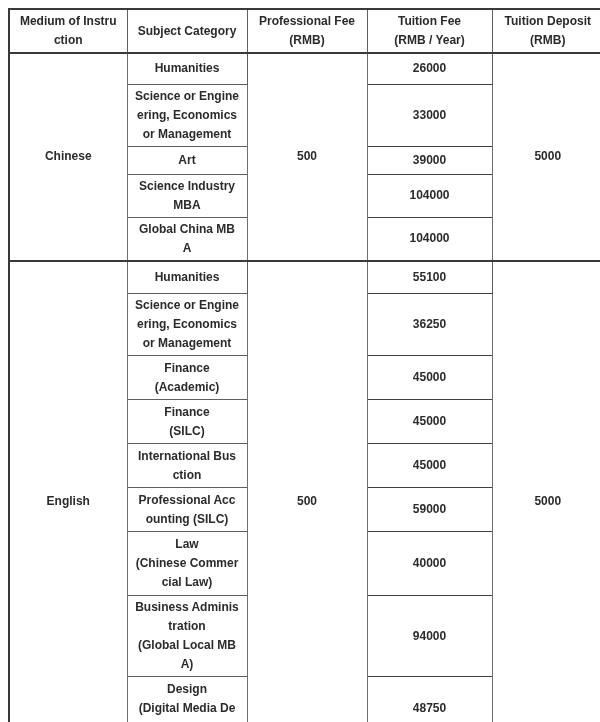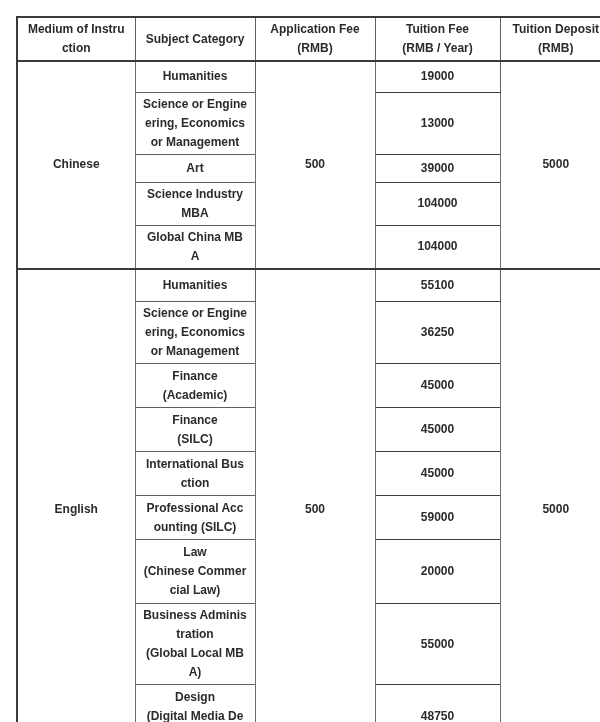--- a/index.html
+++ b/index.html
@@ -5,21 +5,21 @@
   html, body {
     margin: 0;
     padding: 0;
     background: #ffffff;
     width: 600px;
   }
   .page {
     width: 600px;
     height: 722px;
     box-sizing: border-box;
-    padding: 16px;
+    padding: 8px;
     background: #ffffff;
   }
   table.fee-table {
     border-collapse: collapse;
     table-layout: fixed;
     width: 597px;
     border: 2px solid #3a3a3a;
     font-family: "Liberation Sans", sans-serif;
   }
   table.fee-table th,
@@ -61,42 +61,42 @@
       <col style="width:120px">
       <col style="width:120px">
       <col style="width:125px">
       <col style="width:112px">
     </colgroup>
     <thead>
       <tr style="height:41px">
         <th>Medium of Instru
 ction</th>
         <th>Subject Category</th>
-        <th>Application Fee
+        <th>Professional Fee
 (RMB)</th>
         <th>Tuition Fee
 (RMB / Year)</th>
         <th>Tuition Deposit
 (RMB)</th>
       </tr>
     </thead>
     <tbody>
 
       <tr style="height:31px">
         <td rowspan="5" class="merged-col">Chinese</td>
         <td>Humanities</td>
         <td rowspan="5" class="merged-col">500</td>
-        <td class="fee-col">19000</td>
+        <td class="fee-col">26000</td>
         <td rowspan="5" class="merged-col">5000</td>
       </tr>
       <tr style="height:60px">
         <td>Science or Engine
 ering, Economics
 or Management</td>
-        <td class="fee-col">13000</td>
+        <td class="fee-col">33000</td>
       </tr>
       <tr style="height:28px">
         <td>Art</td>
         <td class="fee-col">39000</td>
       </tr>
       <tr style="height:43px">
         <td>Science Industry
 MBA</td>
         <td class="fee-col">104000</td>
       </tr>
@@ -136,28 +136,28 @@
       </tr>
       <tr style="height:44px">
         <td>Professional Acc
 ounting (SILC)</td>
         <td class="fee-col">59000</td>
       </tr>
       <tr style="height:64px">
         <td>Law
 (Chinese Commer
 cial Law)</td>
-        <td class="fee-col">20000</td>
+        <td class="fee-col">40000</td>
       </tr>
       <tr style="height:75px">
         <td>Business Adminis
 tration
 (Global Local MB
 A)</td>
-        <td class="fee-col">55000</td>
+        <td class="fee-col">94000</td>
       </tr>
       <tr style="height:65px">
         <td>Design
 (Digital Media De
 sign)</td>
         <td class="fee-col">48750</td>
       </tr>
     </tbody>
   </table>
 </div>

